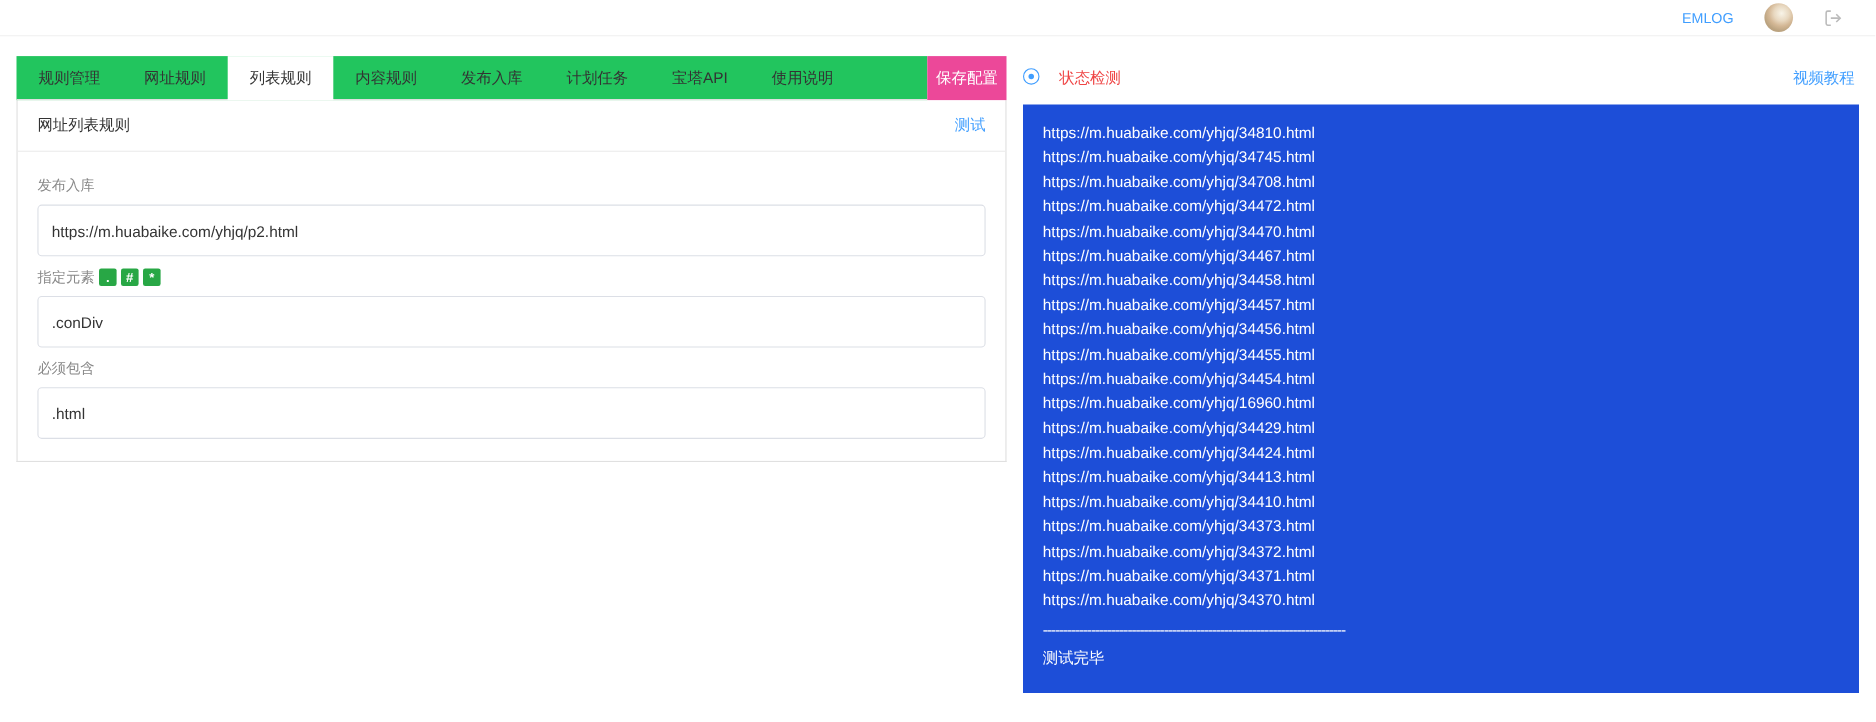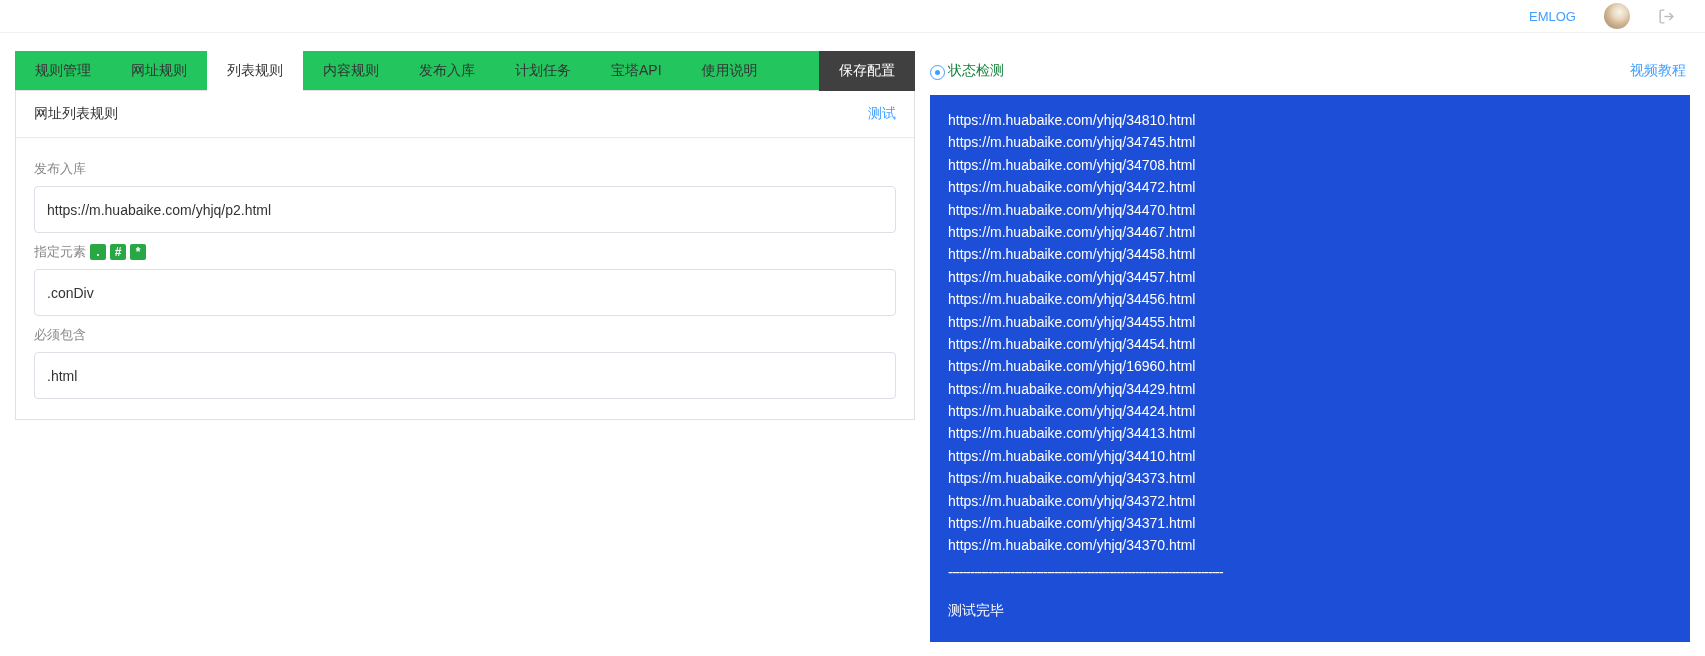--- a/index.html
+++ b/index.html
@@ -65,23 +65,23 @@
       font-size: 14px;
       cursor: pointer;
       user-select: none;
     }
     .tab.active {
       background: #fff;
       border-bottom: 1px solid #fff;
       margin-bottom: -1px;
     }
     .save-btn {
-      background: #404040;
-      color: #fff;
-      padding: 0 20px;
+      background: #ec4899;
+      color: #fff;
+      padding: 0 8px;
       display: flex;
       align-items: center;
       cursor: pointer;
       font-size: 14px;
     }
     .card {
       border: 1px solid #e0e0e0;
       border-top: none;
       background: #fff;
     }
@@ -136,23 +136,23 @@
     .right-header {
       display: flex;
       justify-content: space-between;
       align-items: center;
       height: 40px;
       padding: 0 4px 0 0;
       font-size: 14px;
     }
     .status-label {
       display: flex;
-      align-items: flex-end;
-      gap: 3px;
-      color: #15803d;
+      align-items: flex-start;
+      gap: 18px;
+      color: #ef4444;
     }
     .target-icon {
       width: 15px;
       height: 15px;
       border: 1px solid #409eff;
       border-radius: 50%;
       position: relative;
       display: inline-flex;
       align-items: center;
       justify-content: center;
@@ -175,21 +175,21 @@
       min-height: 500px;
     }
     .console-line { font-family: inherit; white-space: nowrap; }
     .console-sep {
       color: #fff;
       letter-spacing: -1px;
       overflow: hidden;
       white-space: nowrap;
       margin-top: 4px;
     }
-    .done-line { margin-top: 16px; }
+    .done-line { margin-top: 4px; }
   </style>
 </head>
 <body>
 
 <div class="topbar">
   <span class="topbar-link">EMLOG</span>
   <div class="avatar"></div>
   <span class="exit-icon">
     <svg viewBox="0 0 24 24" fill="none" stroke="currentColor" stroke-width="2">
       <path d="M9 21H5a2 2 0 0 1-2-2V5a2 2 0 0 1 2-2h4"></path>

